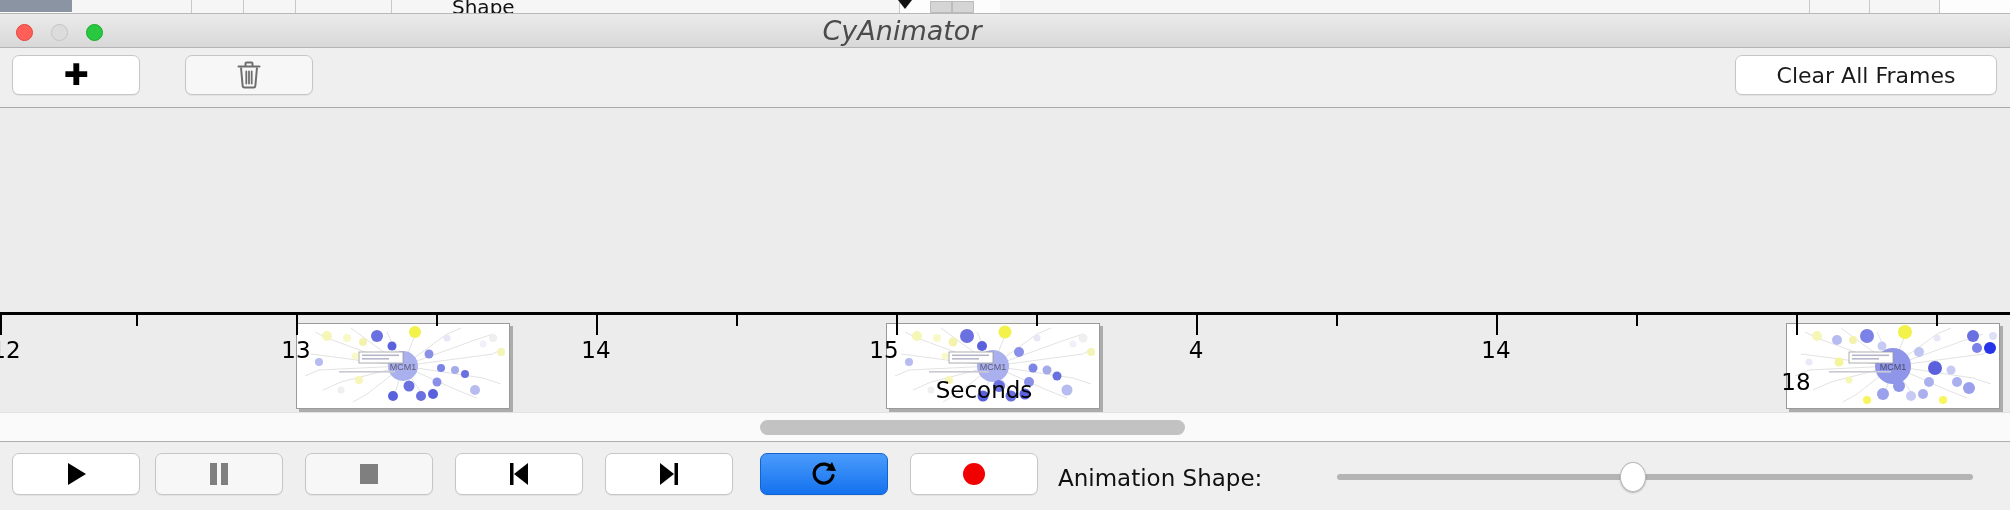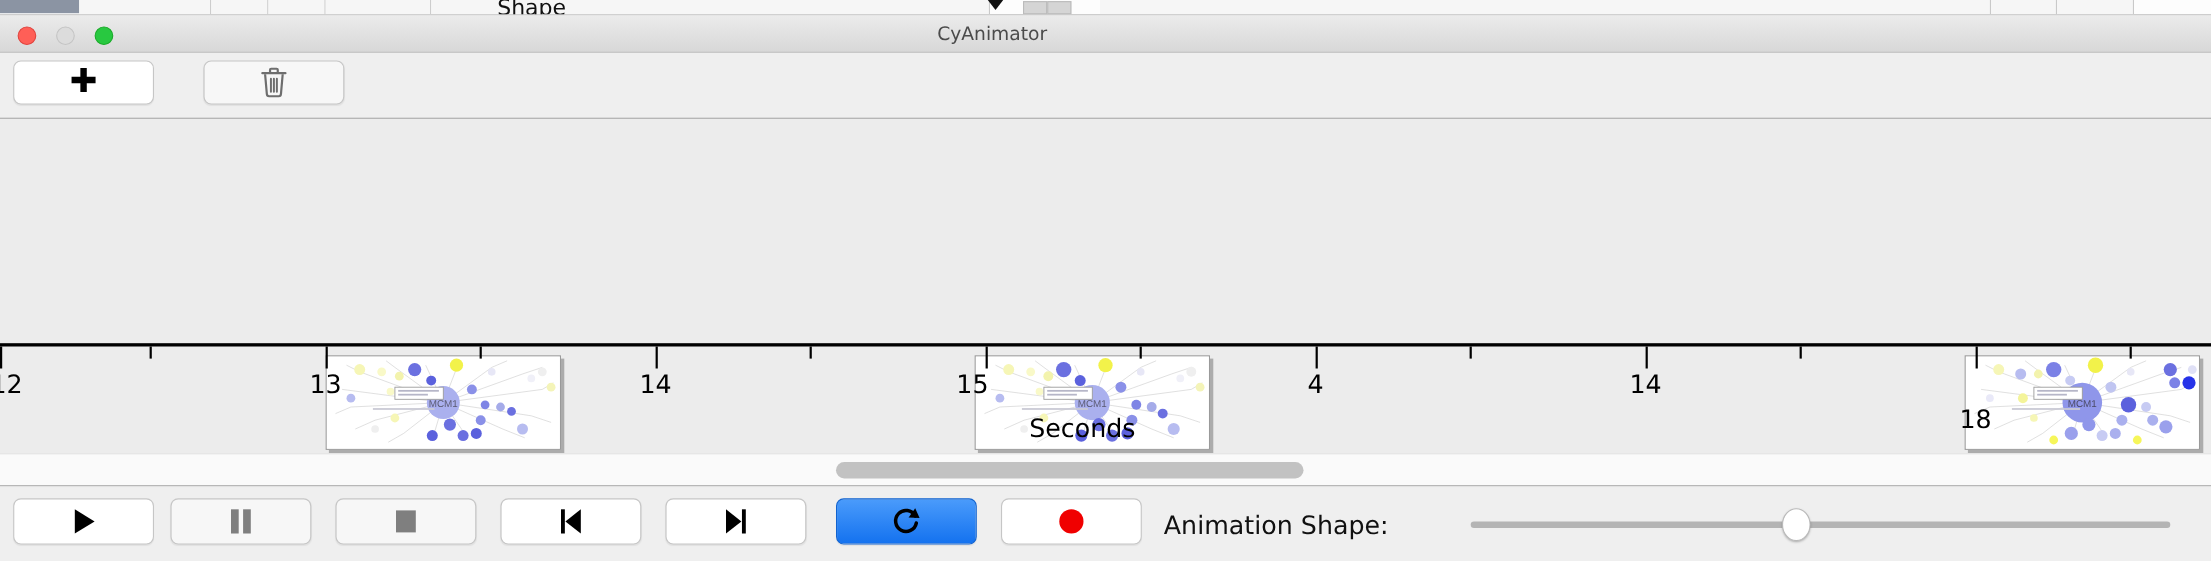--- a/index.html
+++ b/index.html
@@ -34,21 +34,21 @@
     position: absolute; left: 0; top: 14px; width: 2010px; height: 34px;
     background: linear-gradient(to bottom, #ebebeb 0%, #d8d8d8 100%);
     border-bottom: 1px solid #b4b4b4;
   }
   .traffic { position:absolute; top:10px; width:17px; height:17px; border-radius:50%; }
   .traffic.close  { left: 16px; background:#ff5f57; border:1px solid #e0443e; }
   .traffic.min    { left: 51px; background:#dcdcdc; border:1px solid #c4c4c4; }
   .traffic.max    { left: 86px; background:#28c840; border:1px solid #1aab29; }
   .win-title {
     position:absolute; left:0; top:0; width:1804px; height:34px;
-    line-height:34px; text-align:center; font-size:17px; color:#4b4b4b;
+    line-height:34px; text-align:center; font-size:27px; color:#4b4b4b;font-style:italic;
   }
 
   
   .toolbar {
     position:absolute; left:0; top:48px; width:2010px; height:60px;
     background:#efefef; border-bottom:1px solid #a9a9a9;
   }
   .btn {
     position:absolute; background:#ffffff;
     border:1px solid #c6c6c6; border-radius:7px;
@@ -164,20 +164,23 @@
 
   <div class="btn btn-del dim">
     <svg width="26" height="30" viewBox="0 0 26 30">
       <path d="M2.5 6.5 H23.5" stroke="#6e6e6e" stroke-width="2" fill="none" stroke-linecap="round"></path>
       <path d="M9.5 6.5 V3.5 Q9.5 2.5 10.5 2.5 H15.5 Q16.5 2.5 16.5 3.5 V6.5" stroke="#6e6e6e" stroke-width="2" fill="none"></path>
       <path d="M5 7.5 L6.6 25.5 Q6.7 27.5 8.6 27.5 H17.4 Q19.3 27.5 19.4 25.5 L21 7.5" stroke="#6e6e6e" stroke-width="2" fill="none"></path>
       <path d="M10.3 11.5 V23.5 M13 11.5 V23.5 M15.7 11.5 V23.5" stroke="#6e6e6e" stroke-width="1.8" fill="none" stroke-linecap="round"></path>
     </svg>
   </div>
 
+  <div class="btn btn-clear">
+    <span>Clear All Frames</span>
+  </div>
 
   <div class="frames-area">
 
     <div class="thumb" style="left:296px; top:214px; width:214px; height:86px;">
       <svg width="212" height="84" viewBox="0 0 212 84">
         <rect width="212" height="84" fill="#ffffff"></rect>
         <g stroke="#cfcfcf" stroke-width="0.6" fill="none">
           <path d="M106 42 L30 14 M106 42 L62 10 M106 42 L90 8 M106 42 L120 6 M106 42 L150 10
                    M106 42 L178 16 M106 42 L196 30 M106 42 L186 54 M106 42 L160 66 M106 42 L128 74
                    M106 42 L96 76 M106 42 L70 70 M106 42 L44 58 M106 42 L22 46 M106 42 L14 30

